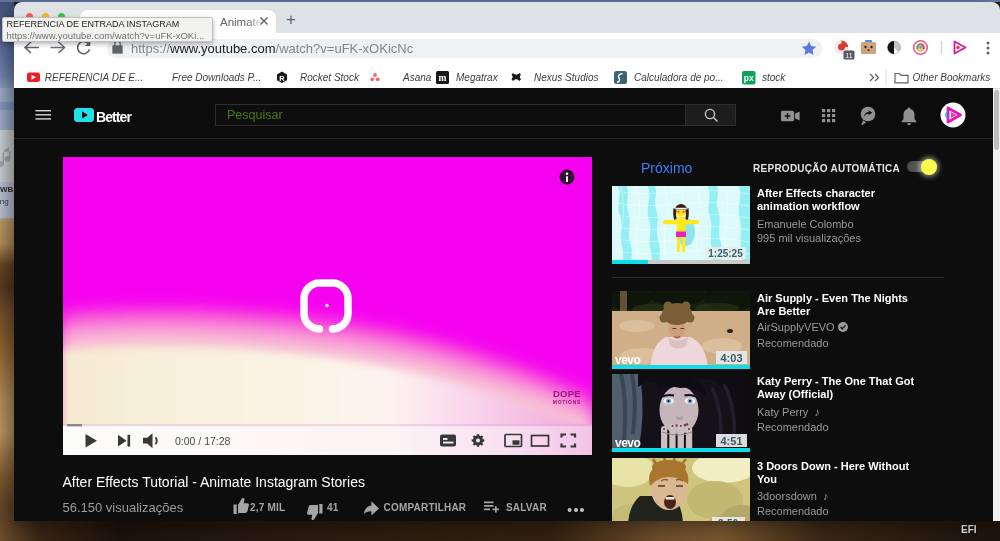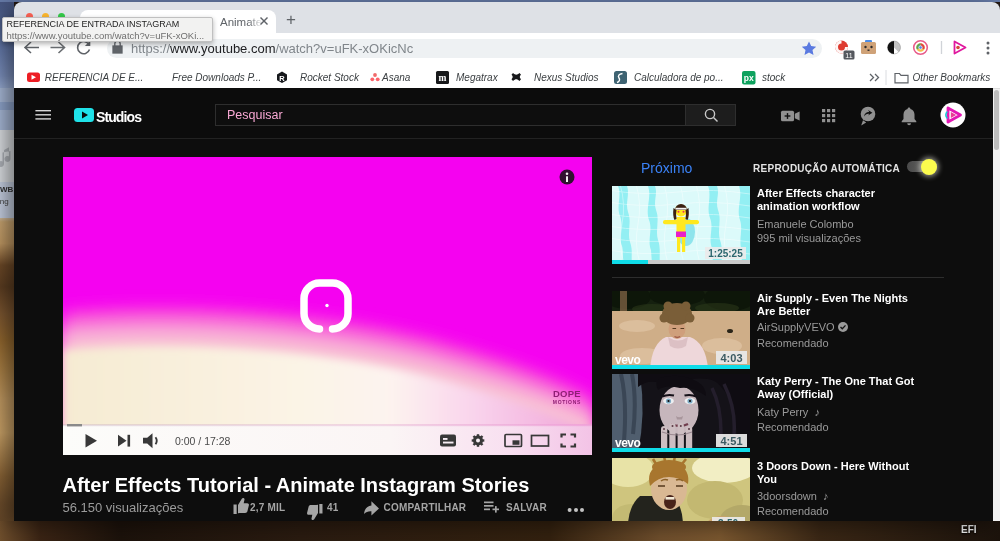--- a/index.html
+++ b/index.html
@@ -43,25 +43,25 @@
   #urltxt b { color:#202124; font-weight:normal;text-align:right; }
 
   
   .bm { top:69.5px; font-size:10px; color:#3c4043; white-space:nowrap;font-style:italic; }
 
   
   #ytpage { left:0px; top:86px; width:979px; height:432px; background:#0d0d0d; }
   #masthead { left:0px; top:86px; width:979px; height:51px; background:#0c0c0c; border-bottom:1px solid #222; }
   #searchbox { left:201px; top:102px; width:471px; height:22px; background:#0e0e0e; border:1px solid #2e2e2e; }
   #searchbtn { left:672px; top:102px; width:50px; height:22px; background:#1d1d1d; border:1px solid #2e2e2e; border-left:none; }
-  #pesq { left:213px; top:106px; font-size:12.5px; color:#f9a8d4; }
+  #pesq { left:213px; top:106px; font-size:12.5px; color:#4d7c0f; }
   #ytword { left:82px; top:106.5px; color:#fff; font-weight:bold; font-size:14px; letter-spacing:-0.9px; }
 
   
-  #vtitle { left:48.5px; top:472px; font-size:20px; color:#fff;font-weight:bold; }
+  #vtitle { left:48.5px; top:472px; font-size:14px; color:#fff; }
   #vcount { left:48.5px; top:498px; font-size:13px; color:#9b9b9b;text-align:right; }
   .act { top:500px; font-size:10px; font-weight:bold; color:#a5a5a5; letter-spacing:.2px; }
 
   
   #proximo { left:597px; top:158px; font-size:14px; color:#3b82f6;margin-left:30px; }
   #autoplaylbl { left:700px; top:160.5px; width:186px; text-align:right; font-size:10px; font-weight:bold; color:#e3e3e3; letter-spacing:.25px; }
   #toggletrack { left:893px; top:159px; width:30px; height:11px; background:linear-gradient(90deg,#4a4a4a,#6f6f6f); border-radius:6px; }
   #toggleknob { left:907px; top:156.5px; width:16px; height:16px; border-radius:50%; background:#fbfb4e; box-shadow:0 0 5px 2px rgba(255,255,244,.5); }
   .sthumb { left:598px; width:138px; height:78px; overflow:hidden; }
   .stitle { left:743px; width:195px; font-size:11px; font-weight:bold; color:#fff; line-height:13px; }
@@ -193,33 +193,33 @@
       <line x1="872" y1="68" x2="872" y2="83" stroke="#dadce0" stroke-width="1"></line>
       <g fill="none" stroke="#5f6368" stroke-width="1.2">
         <path d="M881 71.5 h4.5 l1.5 1.8 h7 v7.5 h-13 z"></path>
       </g>
     </svg>
 
     <div id="urltxt" class="abs">https://<b>www.youtube.com</b>/watch?v=uFK-xOKicNc</div>
     <div class="abs bm" style="left:30.8px;">REFERENCIA DE E...</div>
     <div class="abs bm" style="left:158px;">Free Downloads P...</div>
     <div class="abs bm" style="left:286px;">Rocket Stock</div>
-    <div class="abs bm" style="left:368px;">Asana</div>
+    <div class="abs bm" style="left:389px;">Asana</div>
     <div class="abs bm" style="left:442px;">Megatrax</div>
     <div class="abs bm" style="left:520px;">Nexus Studios</div>
     <div class="abs bm" style="left:620px;">Calculadora de po...</div>
     <div class="abs bm" style="left:748px;">stock</div>
     <div class="abs bm" style="left:898.5px;">Other Bookmarks</div>
 
     <div id="ytpage" class="abs"></div>
     <div id="masthead" class="abs"></div>
     <div id="searchbox" class="abs"></div>
     <div id="searchbtn" class="abs"></div>
     <div id="pesq" class="abs">Pesquisar</div>
-    <div id="ytword" class="abs">Studios</div>
+    <div id="ytword" class="abs">Better</div>
     <svg class="abs" style="left:0;top:86px;" width="979" height="52" viewBox="0 0 979 52">
 
       <g fill="#d8d8d8">
         <rect x="21.4" y="22" width="15.6" height="1.4"></rect>
         <rect x="21.4" y="26.1" width="15.6" height="1.4"></rect>
         <rect x="21.4" y="30.2" width="15.6" height="1.4"></rect>
       </g>
 
       <rect x="60" y="20" width="20" height="14" rx="3.5" fill="#1fe2e9"></rect>
       <path d="M68 23.6 l6 3.4 -6 3.4 z" fill="#0a0a0a"></path>

